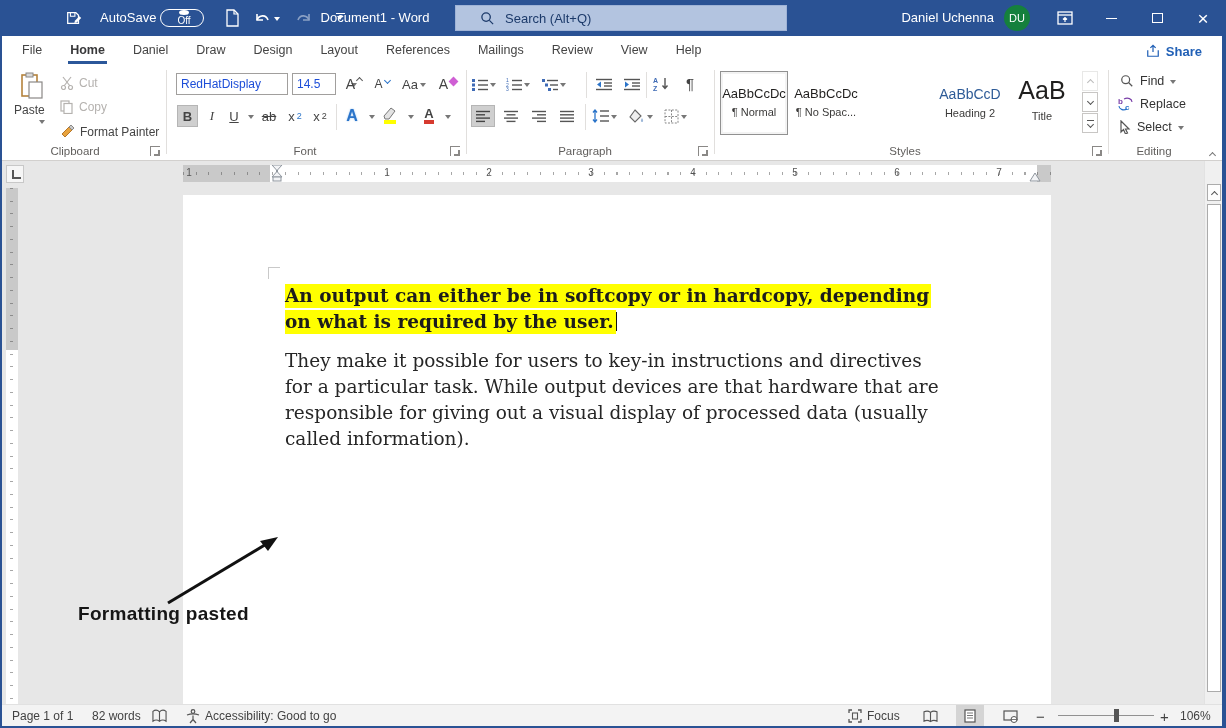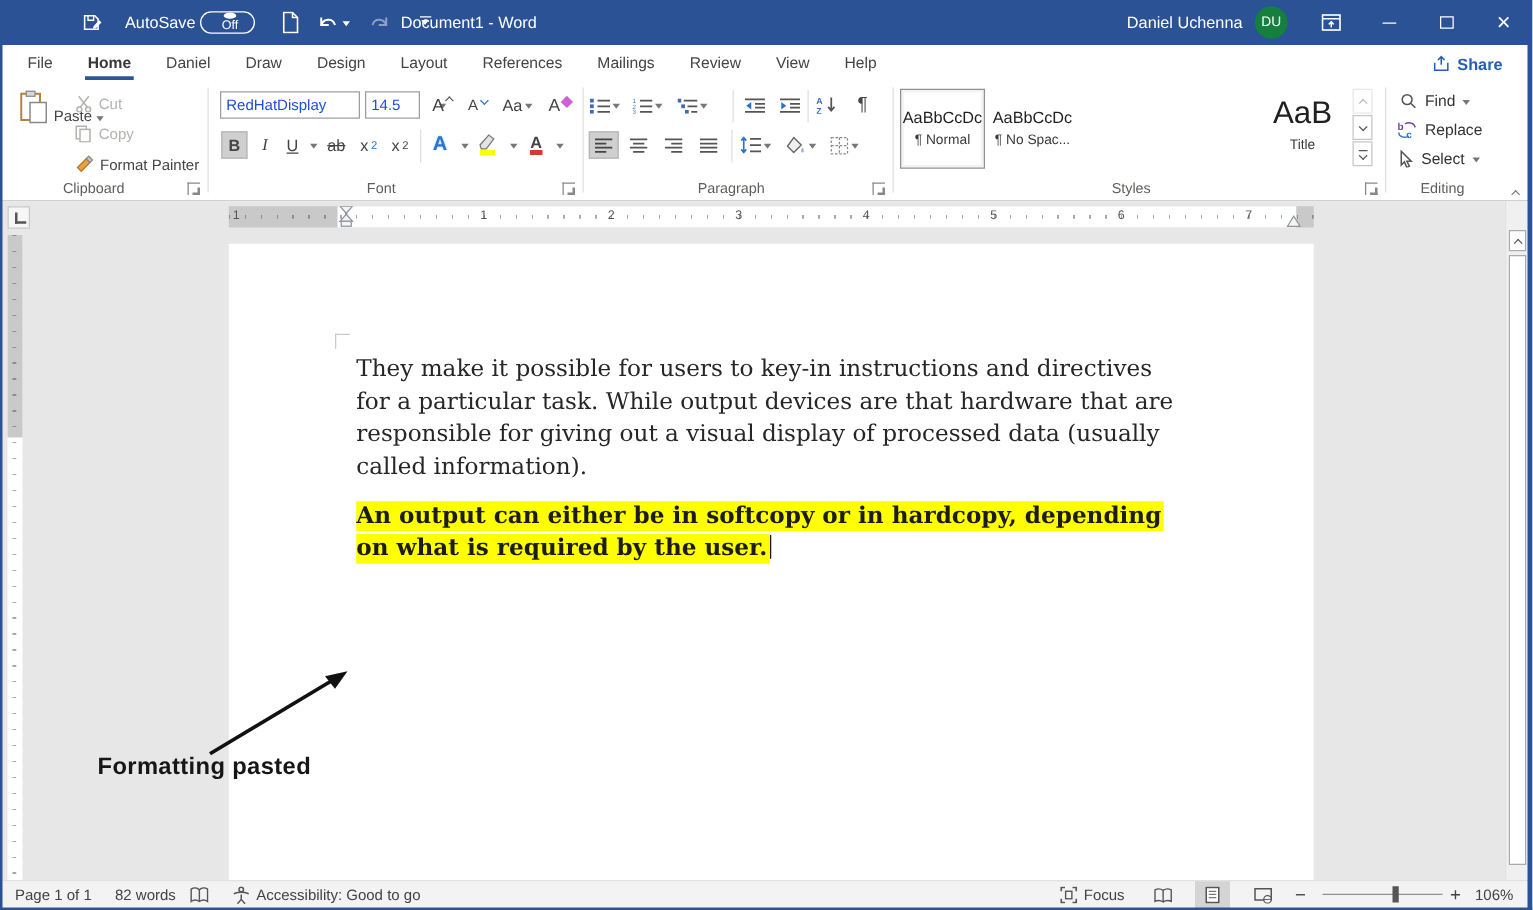--- a/index.html
+++ b/index.html
@@ -129,20 +129,27 @@
         <path d="M14 10C12 5 5 4 3 10" fill="none" stroke="#fff" stroke-width="1.6"></path>
       </svg>
   </div>
   <div class="qa-icon" style="left:330px">
     <div style="display:flex;flex-direction:column;align-items:center;gap:2px">
       <div style="width:9px;height:0;border-top:1.5px solid #fff"></div>
       <span class="tri-d" style="border-top-color:#fff;margin-top:0"></span>
     </div>
   </div>
   <div class="doc-title">Document1 - Word</div>
+  <div class="searchbox">
+    <svg width="15" height="15" viewBox="0 0 16 16">
+        <circle cx="6.5" cy="6.5" r="4.5" fill="none" stroke="#1c3a6a" stroke-width="1.4"></circle>
+        <line x1="10" y1="10" x2="14" y2="14" stroke="#1c3a6a" stroke-width="1.4"></line>
+      </svg>
+    <span>Search (Alt+Q)</span>
+  </div>
   <span class="user-name">Daniel Uchenna</span>
   <div class="avatar">
       <span>DU</span>
     </div>
   <div class="winbtn" style="right:138px">
     <svg width="16" height="14" viewBox="0 0 16 14">
         <rect x="1" y="1" width="14" height="12" fill="none" stroke="#fff" stroke-width="1.3"></rect>
         <line x1="1" y1="4" x2="15" y2="4" stroke="#fff" stroke-width="1.3"></line>
         <path d="M8 11V7M6 8.5l2-2 2 2" fill="none" stroke="#fff" stroke-width="1.2"></path>
       </svg>
@@ -176,21 +183,21 @@
     <svg width="14" height="14" viewBox="0 0 16 16">
         <path d="M2 7v7h12V7" fill="none" stroke="#2160b6" stroke-width="1.4"></path>
         <path d="M8 9V2M5 4.5L8 1.5l3 3" fill="none" stroke="#2160b6" stroke-width="1.4"></path>
       </svg>
     <span>Share</span>
   </div>
 </div>
 
 <div class="ribbon">
 
-  <div class="rbtn" style="left:14px;top:8px;gap:3px">
+  <div class="rbtn" style="left:14px;top:8px;flex-direction:column;gap:3px">
     <svg width="26" height="28" viewBox="0 0 26 28">
       <rect x="3" y="3" width="15" height="21" fill="#fff" stroke="#b5833c" stroke-width="1.6"></rect>
       <rect x="7" y="1" width="7" height="4" fill="#d9d9d9" stroke="#8a8886" stroke-width="1"></rect>
       <rect x="10" y="10" width="13" height="16" fill="#fff" stroke="#8a8886" stroke-width="1.2"></rect>
     </svg>
     <span>Paste</span>
     <span class="tri-d" style="margin-top:0"></span>
   </div>
   <div class="rbtn disabled" style="left:60px;top:12px">
     <svg width="14" height="14" viewBox="0 0 14 14">
@@ -449,20 +456,24 @@
   <div class="launcher" style="left:698px"></div>
   <div class="gsep" style="left:714px"></div>
 
   <div class="style-card selected" style="left:720px">
     <div class="style-prev">AaBbCcDc</div>
     <div class="style-name">¶ Normal</div>
   </div>
   <div class="style-card" style="left:792px">
     <div class="style-prev">AaBbCcDc</div>
     <div class="style-name">¶ No Spac...</div>
+  </div>
+  <div class="style-card" style="left:936px">
+    <div class="style-prev blue" style="font-size:14px">AaBbCcD</div>
+    <div class="style-name">Heading 2</div>
   </div>
   <div class="style-card" style="left:1008px">
     <div class="style-prev title">AaB</div>
     <div class="style-name">Title</div>
   </div>
   <div class="styles-scroll" style="left:1082px;top:7px;opacity:.4">
       <span class="chev up" style="margin-top:3px"></span>
     </div>
   <div class="styles-scroll" style="left:1082px;top:28px">
       <span class="chev dn" style="margin-bottom:2px"></span>
@@ -527,22 +538,22 @@
         <path d="M1 9h10L6 1z" fill="#f3f4f6" stroke="#8f969e" stroke-width="1"></path>
       </svg>
   </div>
   <div class="vruler">
       <div class="vmargin"></div>
     </div>
 
   <div class="page">
     <div class="cropmark" style="left:85px;top:72px"></div>
     <div class="doc-text">
+      <p><span class="hl">An output can either be in softcopy or in hardcopy, depending on what is required by the user.</span><span class="caret"></span></p>
       <p><span>They make it possible for users to key-in instructions and directives for a particular task. While output devices are that hardware that are responsible for giving out a visual display of processed data (usually called information).</span></p>
-      <p><span class="hl">An output can either be in softcopy or in hardcopy, depending on what is required by the user.</span><span class="caret"></span></p>
     </div>
   </div>
 
   <svg class="abs" style="left:90px;top:368px" width="220" height="80" viewBox="0 0 220 80">
     <line x1="78" y1="74" x2="178" y2="14" stroke="#111" stroke-width="3"></line>
     <polygon points="188,8 170,12 178,22" fill="#111"></polygon>
   </svg>
   <div class="annotation" style="top:442px">Formatting pasted</div>
 </div>
 

